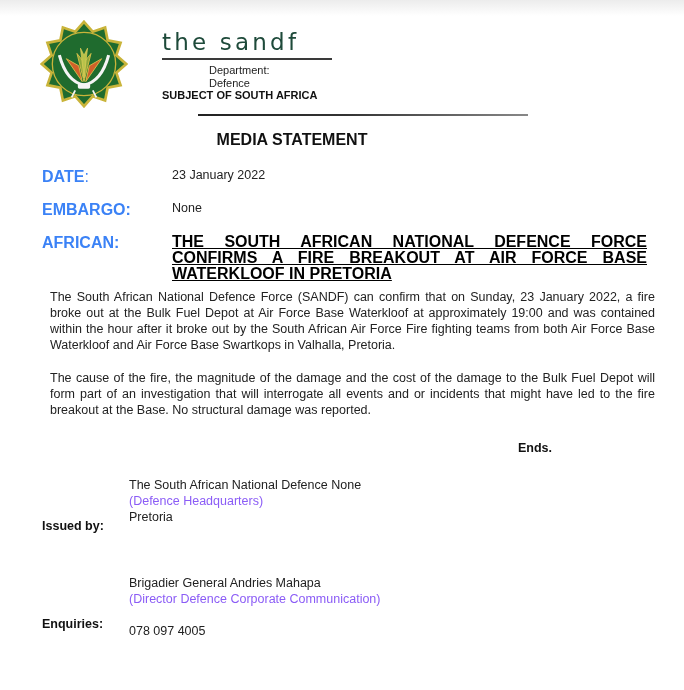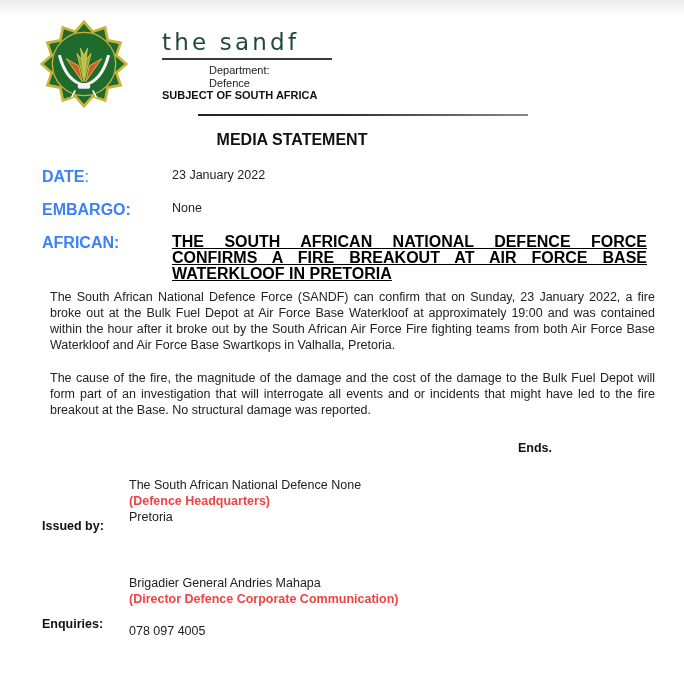--- a/index.html
+++ b/index.html
@@ -40,21 +40,21 @@
       text-align: justify; text-align-last: left; text-decoration: underline;
     }
     .para {
       position: absolute; left: 42px; width: 605px;
       font-size: 12.5px; line-height: 16px; color: #222;
       text-align: justify; text-align-last: left; margin: 8px;
     }
     .ends { position: absolute; left: 518px; top: 429px; font-weight: bold; font-size: 12.5px; color: #111; margin-top: 12px; }
     .blk-label { position: absolute; left: 42px; font-weight: bold; font-size: 12.5px; color: #111; margin-top: 42px; }
     .blk-lines { position: absolute; left: 129px; font-size: 12.5px; line-height: 16px; color: #222; }
-    .bold { font-weight: bold; color: #ef4444; }
+    .bold { font-weight: normal; color: #8b5cf6; }
   </style>
 </head>
 <body>
 
 <div class="topshade"></div>
 
 <svg class="logo" viewBox="0 0 100 100">
   <g id="star">
       <polygon points="50.00,2.00 59.84,13.29 74.00,8.43 76.87,23.13 91.57,26.00 86.71,40.16 98.00,50.00 86.71,59.84 91.57,74.00 76.87,76.87 74.00,91.57 59.84,86.71 50.00,98.00 40.16,86.71 26.00,91.57 23.13,76.87 8.43,74.00 13.29,59.84 2.00,50.00 13.29,40.16 8.43,26.00 23.13,23.13 26.00,8.43 40.16,13.29" fill="#1f6b2e" stroke="#c9b43a" stroke-width="3"></polygon>
     </g>

